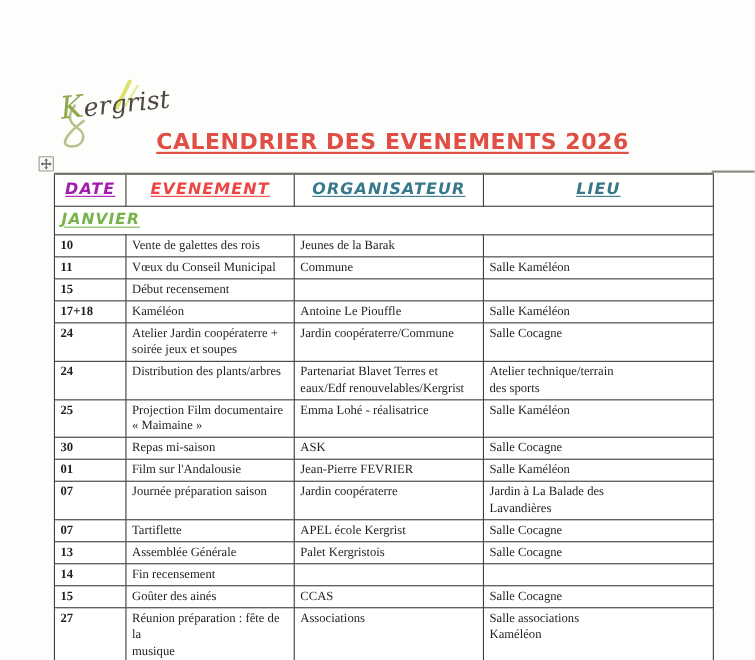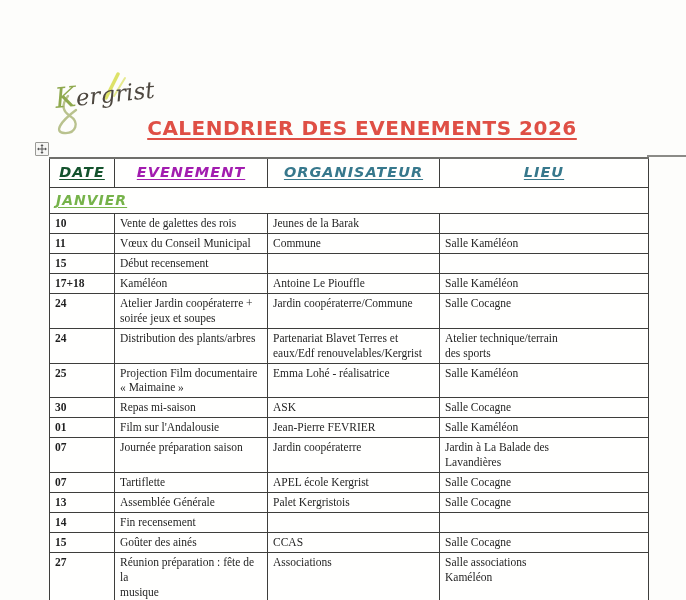--- a/index.html
+++ b/index.html
@@ -81,42 +81,42 @@
       <path d="M79,6 L68,24" stroke="#e6ea8f" stroke-width="2" fill="none" stroke-linecap="round"></path>
 
       <path d="M30,38 C14,50 8,60 18,61 C30,62 34,50 24,44 C18,40 14,34 22,24" stroke="#b9c28e" stroke-width="2.4" fill="none" stroke-linecap="round"></path>
 
       <text x="10" y="36" font-family="DejaVu Serif, serif" font-style="italic" font-size="23" transform="rotate(-6 10 36)">
         <tspan fill="#8fa94e" font-size="28">K</tspan><tspan fill="#4d473f">ergrist</tspan>
       </text>
     </svg>
   </div>
 
-  <div class="title" id="title-el" style="color: rgb(223, 79, 69); text-align: center;">CALENDRIER DES EVENEMENTS 2026</div>
+  <div class="title" id="title-el" style="color: rgb(223, 79, 69);">CALENDRIER DES EVENEMENTS 2026</div>
 
   <div class="move-handle">
     <svg width="10" height="10" viewBox="0 0 10 10">
       <path d="M5 0 L6.6 2 H3.4 Z M5 10 L3.4 8 H6.6 Z M0 5 L2 3.4 V6.6 Z M10 5 L8 6.6 V3.4 Z" fill="#555"></path>
       <path d="M5 1.5 V8.5 M1.5 5 H8.5" stroke="#555" stroke-width="1"></path>
     </svg>
   </div>
 
   <div class="table-wrap">
     <div class="top-ext"></div>
     <table>
       <colgroup>
         <col style="width:65px">
           <col style="width:153px">
           <col style="width:172px">
           <col style="width:209px">
       </colgroup>
       <thead>
         <tr>
-          <th style="color: #14532d;">DATE</th>
-          <th style="color: #a21caf;">EVENEMENT</th>
+          <th style="color: #a21caf;">DATE</th>
+          <th style="color: #ef4444;">EVENEMENT</th>
           <th style="color: rgb(55, 120, 140);">ORGANISATEUR</th>
           <th style="color: rgb(55, 120, 140);">LIEU</th>
         </tr>
       </thead>
       <tbody id="table-body">
   <tr class="month-row">
     <td colspan="4" style="color: rgb(118, 179, 74); margin-top: 24px;">JANVIER</td>
   </tr>
 
   <tr>

